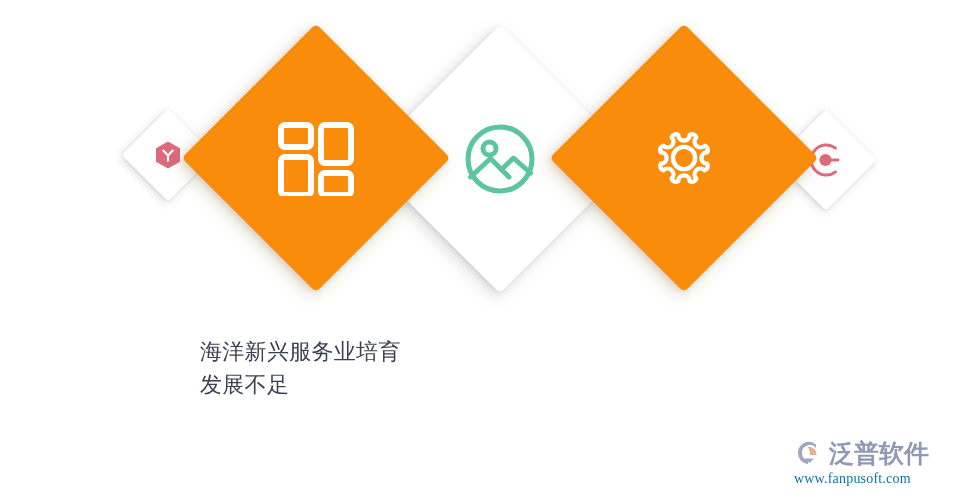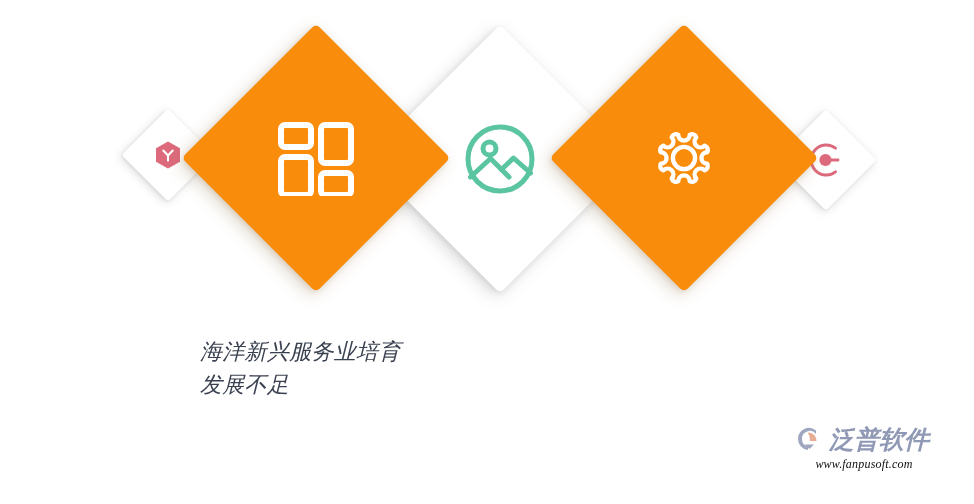--- a/index.html
+++ b/index.html
@@ -9,21 +9,20 @@
   }
   body {
     font-family: "Liberation Serif", "DejaVu Serif", serif;
   }
   .canvas {
     position: relative;
     width: 948px;
     height: 504px;
     background: #ffffff;
     overflow: hidden;
-    font-style: italic;
   }
 
   
   .diamond-row {
     position: absolute;
     left: 0;
     top: 0;
     width: 974px;
     height: 330px;
   }
@@ -81,42 +80,41 @@
     line-height: 1.52;
     letter-spacing: 0.3px;
     white-space: pre-line;
     font-family: "Liberation Serif", "DejaVu Serif", serif;
   }
 
   
   .watermark {
     position: absolute;
     right: 14px;
-    bottom: 24px;
+    bottom: 10px;
     width: 140px;
     height: 58px;
     opacity: 0.95;
-    text-align: center;
   }
   .wm-top {
     display: flex;
     align-items: center;
     gap: 5px;
     height: 34px;
   }
   .wm-text {
     color: #8a93b0;
     font-size: 25px;
     font-weight: bold;
     letter-spacing: 0px;
     font-family: "Liberation Sans", "DejaVu Sans", sans-serif;
   }
   .wm-url {
-    color: #000000;
-    font-size: 12px;
+    color: #0369a1;
+    font-size: 14px;
     letter-spacing: 0.2px;
     font-family: "Liberation Serif", "DejaVu Serif", serif;
     margin-top: 1px;
   }
 </style>
 </head>
 <body>
 
 <div class="canvas">
 

